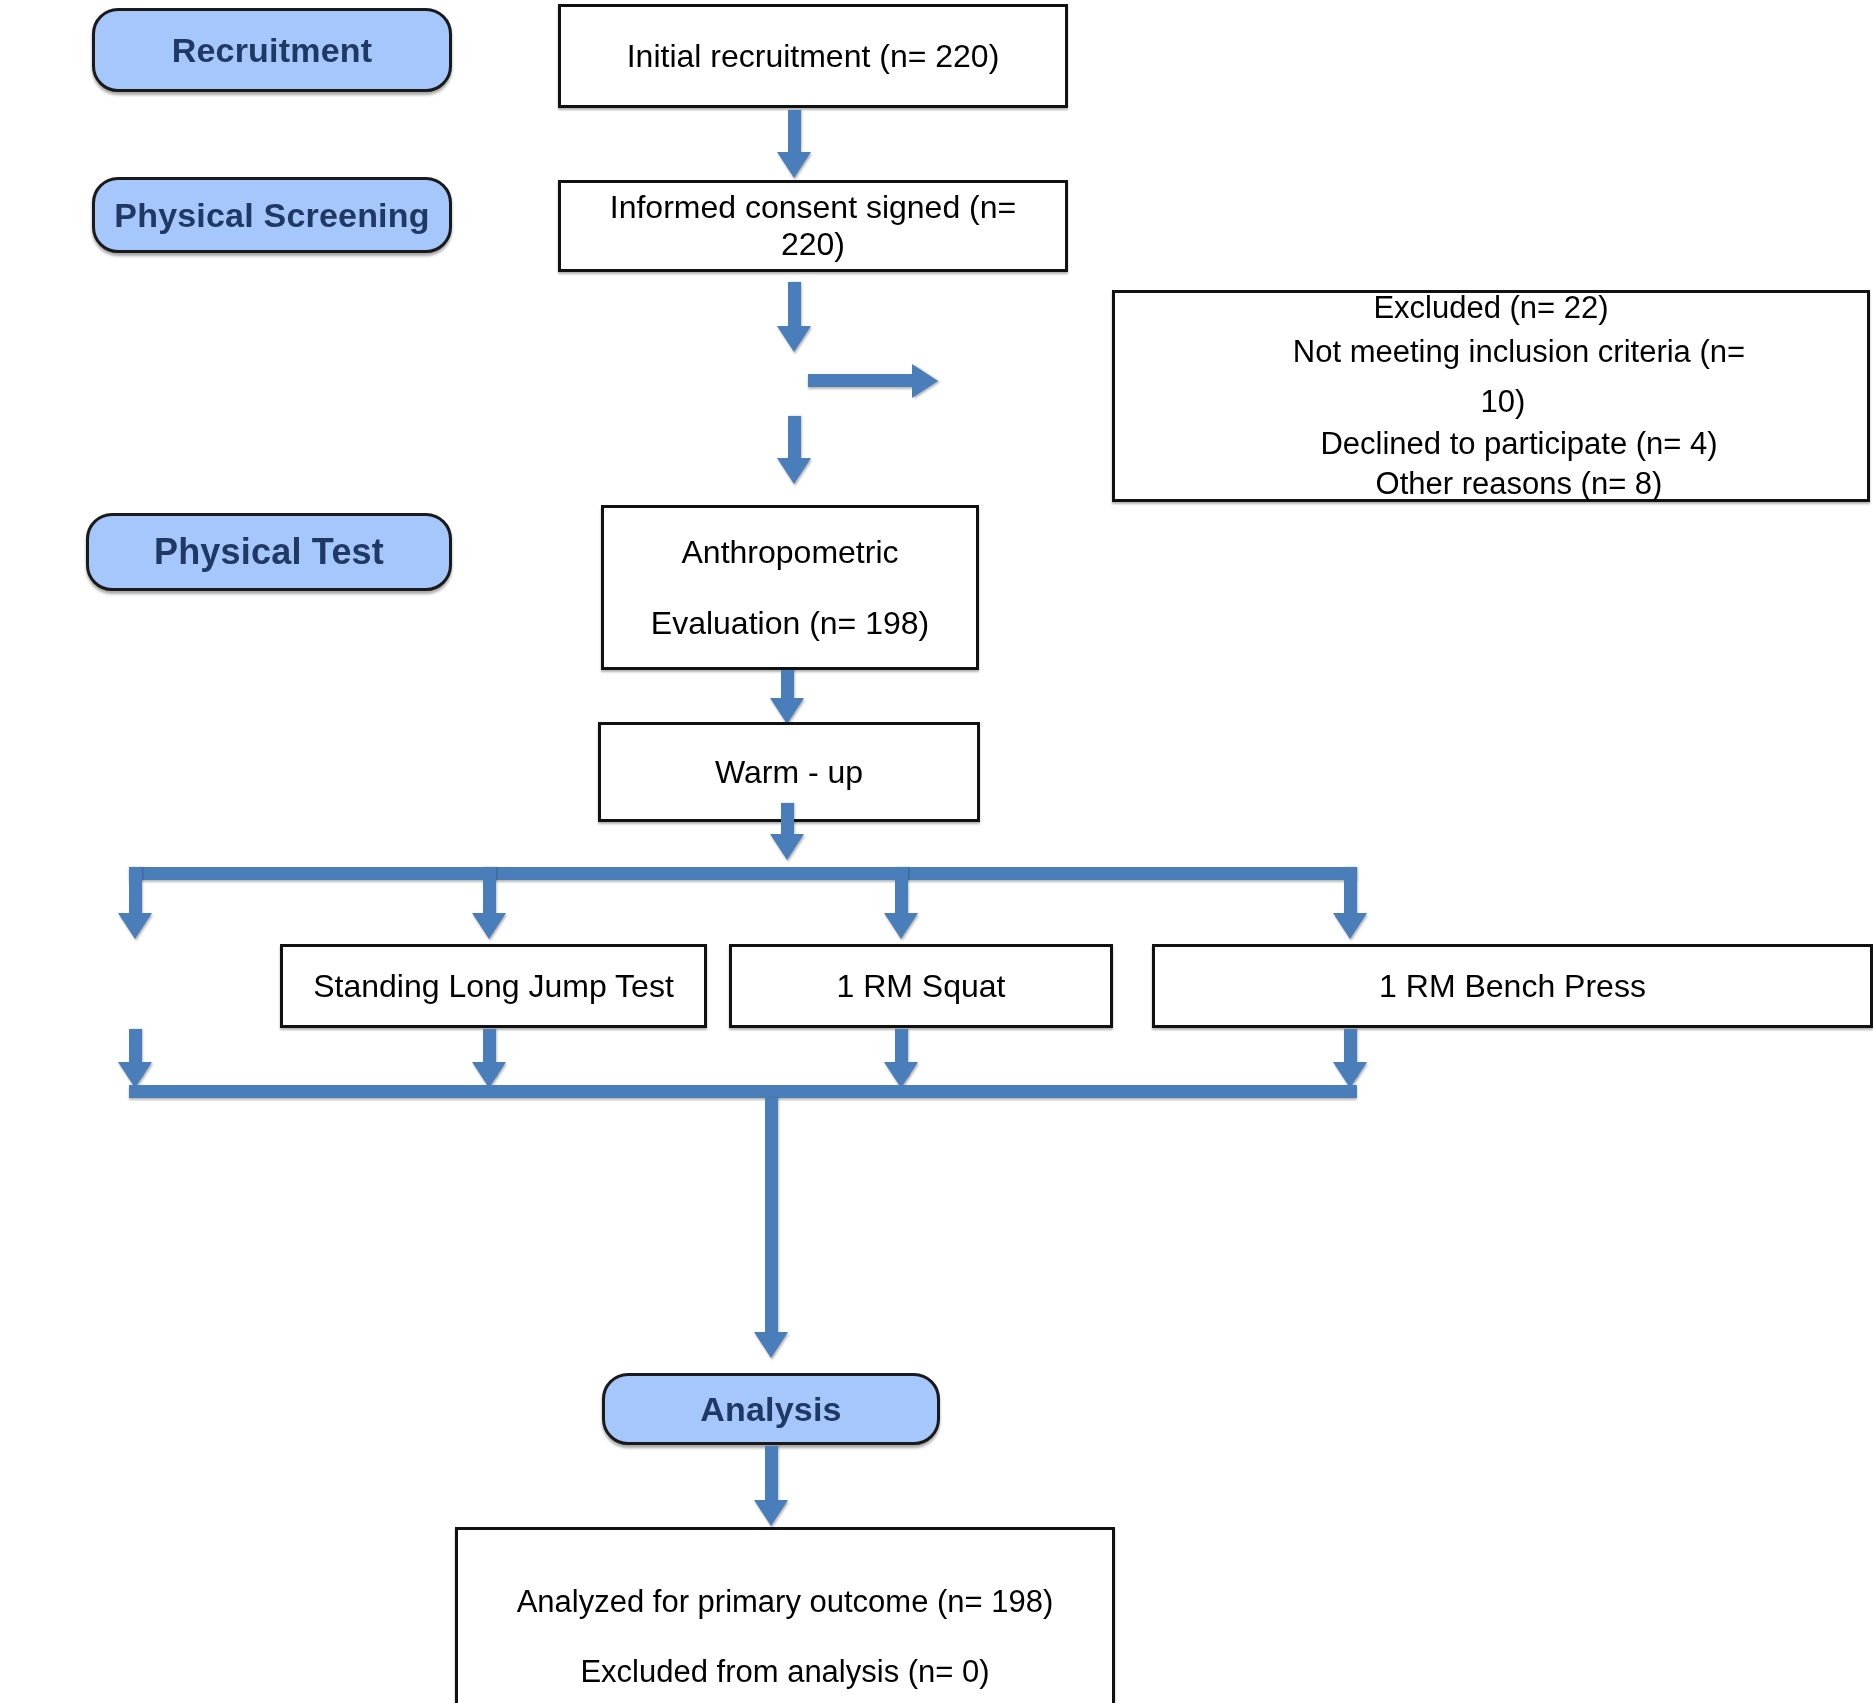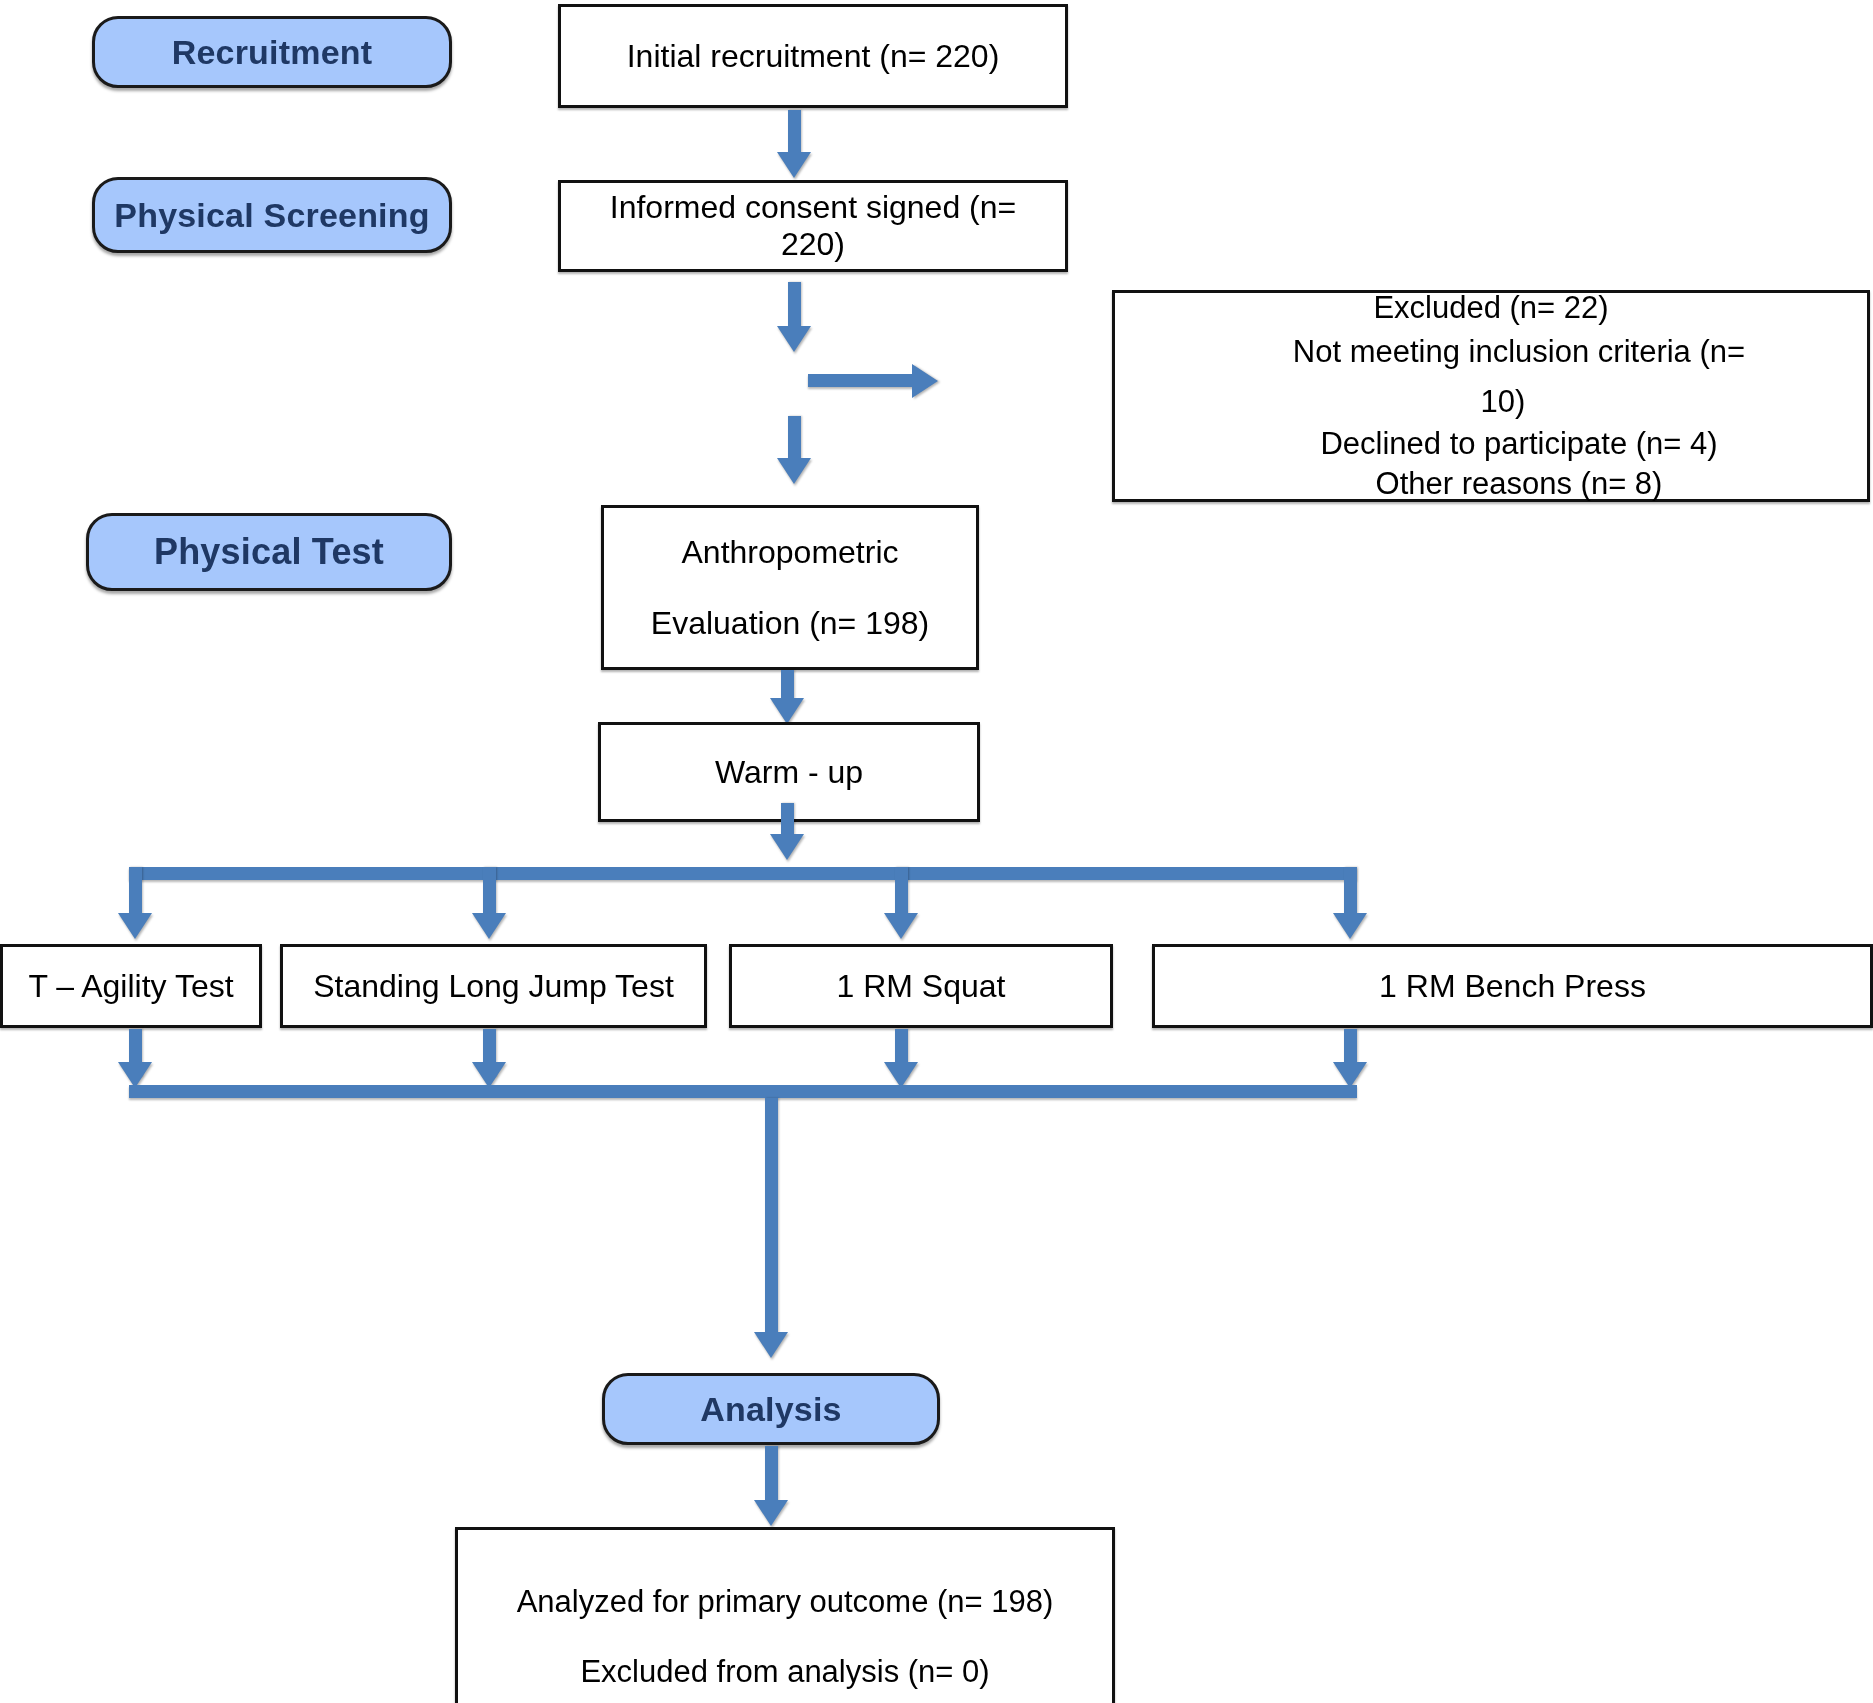--- a/index.html
+++ b/index.html
@@ -89,21 +89,21 @@
     border-bottom: 17px solid transparent;
     border-left: 26px solid #4A7EBB;
     filter: drop-shadow(2px 1px 1px rgba(0,0,0,.3));
   }
 </style>
 </head>
 <body>
 
 <div id="canvas">
 
-  <div class="stage-label" style="left:92px; top:16px; width:360px; height:72px; font-size:34px;">
+  <div class="stage-label" style="left:92px; top:8px; width:360px; height:84px; font-size:34px;">
     <span>Recruitment</span>
   </div>
 
   <div class="stage-label" style="left:92px; top:177px; width:360px; height:76px; font-size:34px;">
     <span>Physical Screening</span>
   </div>
 
   <div class="stage-label" style="left:86px; top:513px; width:366px; height:78px; font-size:36px;">
     <span>Physical Test</span>
   </div>
@@ -166,23 +166,20 @@
 
   <div class="vline" style="left:483px; top:867px; width:13px; height:52px;"></div>
   <div class="arrow-down" style="left:472px; top:913px;"></div>
 
   <div class="vline" style="left:895px; top:867px; width:13px; height:52px;"></div>
   <div class="arrow-down" style="left:884px; top:913px;"></div>
 
   <div class="vline" style="left:1344px; top:867px; width:13px; height:52px;"></div>
   <div class="arrow-down" style="left:1333px; top:913px;"></div>
 
-  <div class="box" style="left:0px; top:944px; width:262px; height:84px; font-size:32px;">
-    <span class="inner">T – Agility Test</span>
-  </div>
 
   <div class="box" style="left:280px; top:944px; width:427px; height:84px; font-size:32px;">
     <span class="inner">Standing Long Jump Test</span>
   </div>
 
   <div class="box" style="left:729px; top:944px; width:384px; height:84px; font-size:32px;">
     <span class="inner">1 RM Squat</span>
   </div>
 
   <div class="box" style="left:1152px; top:944px; width:721px; height:84px; font-size:32px;">

